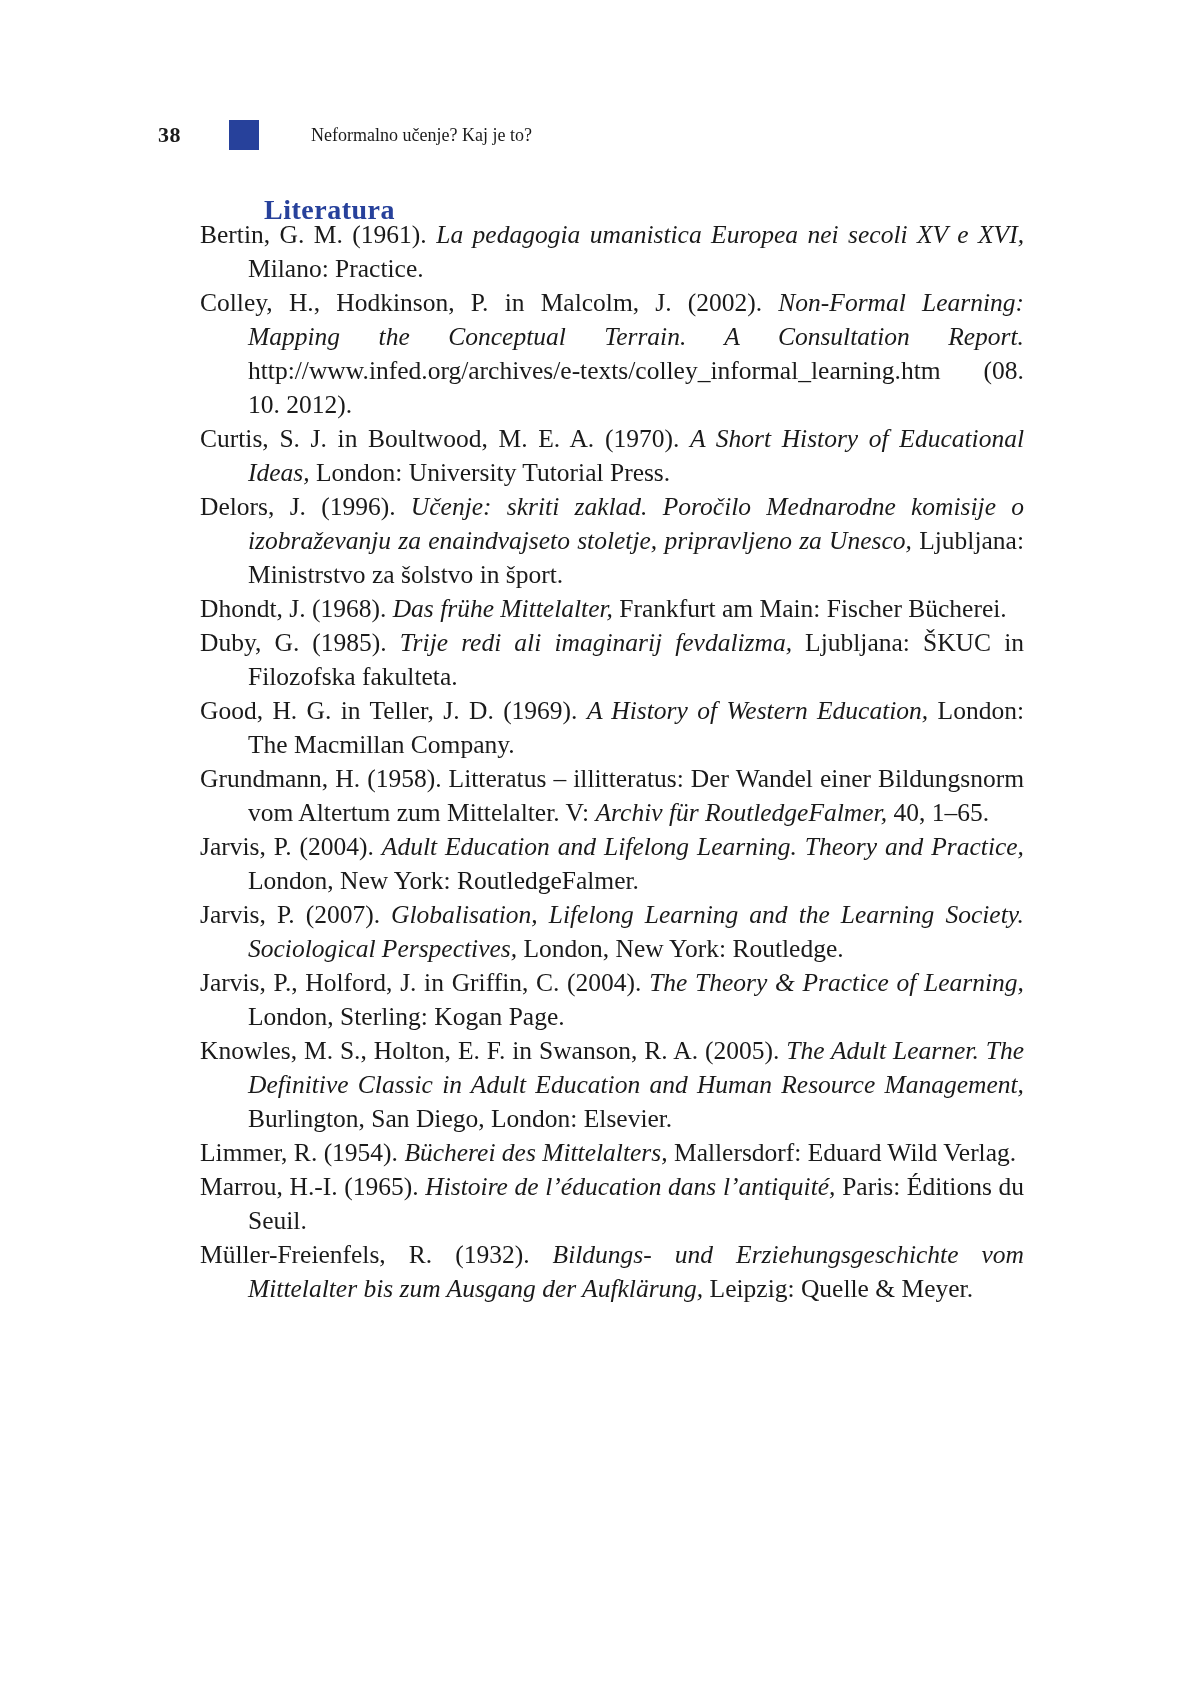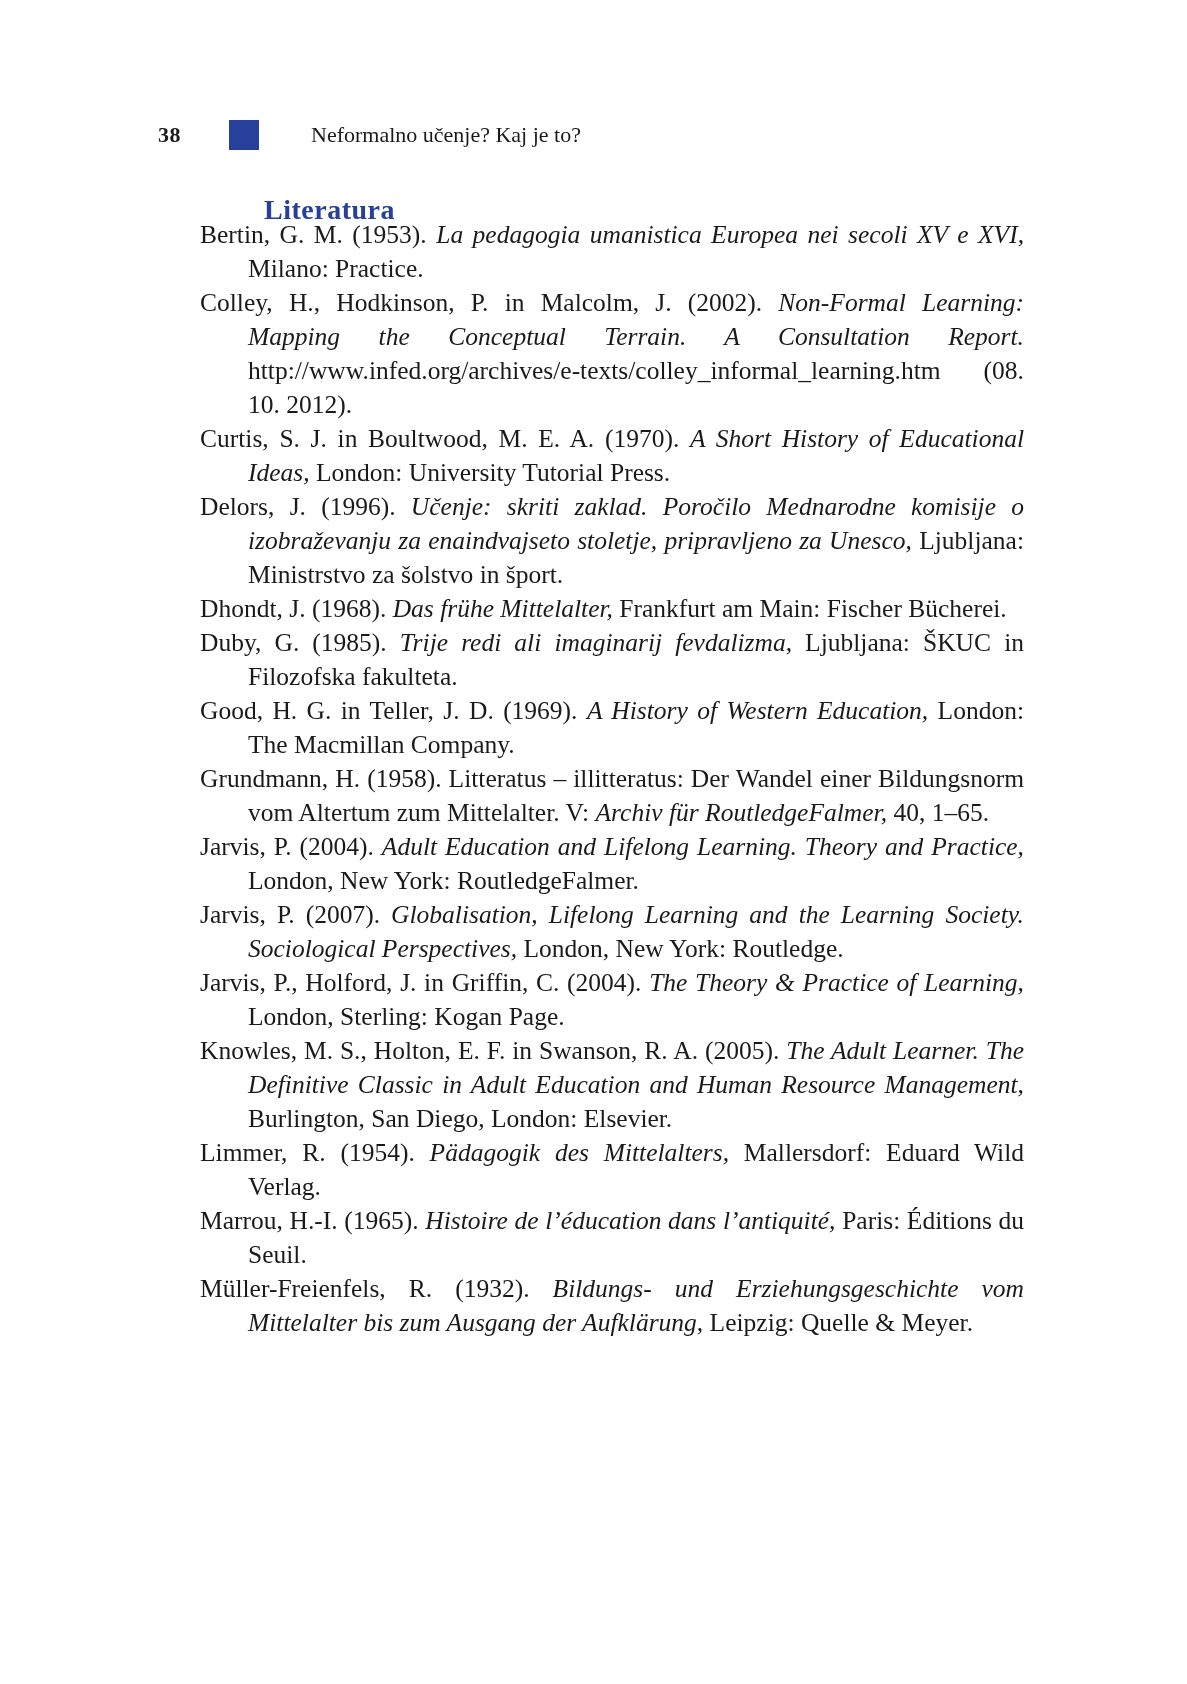--- a/index.html
+++ b/index.html
@@ -2,48 +2,48 @@
 <html><head>
 <meta charset="utf-8">
 <style>
   html, body { margin: 0; padding: 0; background: #ffffff; }
   body { width: 1187px; height: 1684px; position: relative; overflow: hidden;
          font-family: "Liberation Serif", "DejaVu Serif", serif; color: #1a1a1a; }
   .running-head { position: absolute; left: 158px; top: 120px; height: 30px;
                   display: flex; align-items: center; gap: 40px; }
   .page-number { font-size: 22px; font-weight: bold; letter-spacing: 0.5px; }
   .square { width: 30px; height: 30px; margin: 0 12px 0 8px; }
-  .head-title { font-size: 22px; }
+  .head-title { font-size: 18px; }
   .section-title { position: absolute; left: 248px; top: 178px; margin: 16px;
                    font-size: 28px; font-weight: bold; letter-spacing: 0.5px; }
   .refs { position: absolute; left: 200px; top: 218px; width: 824px; margin: 0; padding: 0;
           list-style: none; font-size: 25.5px; line-height: 34px; }
   .refs li { padding-left: 48px; text-indent: -48px; text-align: justify; }
   .refs i { font-style: italic; }
 </style>
 </head>
 <body>
 
 <div class="running-head">
   <span class="page-number">38</span>
   <span class="square" style="background: rgb(39, 65, 155);"></span>
   <span class="head-title">Neformalno učenje? Kaj je to?</span>
 </div>
 
 <h2 class="section-title" style="color: rgb(39, 65, 155);">Literatura</h2>
 
 <ul class="refs" id="refs">
-    <li><span>Bertin, G. M. (1953). </span><i>La pedagogia umanistica Europea nei secoli XV e XVI,</i><span> Milano: Practice.</span></li>
+    <li><span>Bertin, G. M. (1961). </span><i>La pedagogia umanistica Europea nei secoli XV e XVI,</i><span> Milano: Practice.</span></li>
     <li><span>Colley, H., Hodkinson, P. in Malcolm, J. (2002). </span><i>Non-Formal Learning: Mapping the Conceptual Terrain. A Consultation Report.</i><span> http://www.infed.org/archives/e-texts/colley_informal_learning.htm (08. 10. 2012).</span></li>
     <li><span>Curtis, S. J. in Boultwood, M. E. A. (1970). </span><i>A Short History of Educational Ideas,</i><span> London: University Tutorial Press.</span></li>
     <li><span>Delors, J. (1996). </span><i>Učenje: skriti zaklad. Poročilo Mednarodne komisije o izobraževanju za enaindvajseto stoletje, pripravljeno za Unesco,</i><span> Ljubljana: Ministrstvo za šolstvo in šport.</span></li>
     <li><span>Dhondt, J. (1968). </span><i>Das frühe Mittelalter,</i><span> Frankfurt am Main: Fischer Bücherei.</span></li>
     <li><span>Duby, G. (1985). </span><i>Trije redi ali imaginarij fevdalizma,</i><span> Ljubljana: ŠKUC in Filozofska fakulteta.</span></li>
     <li><span>Good, H. G. in Teller, J. D. (1969). </span><i>A History of Western Education,</i><span> London: The Macmillan Company.</span></li>
     <li><span>Grundmann, H. (1958). Litteratus – illitteratus: Der Wandel einer Bildungsnorm vom Altertum zum Mittelalter. V: </span><i>Archiv für RoutledgeFalmer,</i><span> 40, 1–65.</span></li>
     <li><span>Jarvis, P. (2004). </span><i>Adult Education and Lifelong Learning. Theory and Practice,</i><span> London, New York: RoutledgeFalmer.</span></li>
     <li><span>Jarvis, P. (2007). </span><i>Globalisation, Lifelong Learning and the Learning Society. Sociological Perspectives,</i><span> London, New York: Routledge.</span></li>
     <li><span>Jarvis, P., Holford, J. in Griffin, C. (2004). </span><i>The Theory &amp; Practice of Learning,</i><span> London, Sterling: Kogan Page.</span></li>
     <li><span>Knowles, M. S., Holton, E. F. in Swanson, R. A. (2005). </span><i>The Adult Learner. The Definitive Classic in Adult Education and Human Resource Management,</i><span> Burlington, San Diego, London: Elsevier.</span></li>
-    <li><span>Limmer, R. (1954). </span><i>Pädagogik des Mittelalters,</i><span> Mallersdorf: Eduard Wild Verlag.</span></li>
+    <li><span>Limmer, R. (1954). </span><i>Bücherei des Mittelalters,</i><span> Mallersdorf: Eduard Wild Verlag.</span></li>
     <li><span>Marrou, H.-I. (1965). </span><i>Histoire de l’éducation dans l’antiquité,</i><span> Paris: Éditions du Seuil.</span></li>
     <li><span>Müller-Freienfels, R. (1932). </span><i>Bildungs- und Erziehungsgeschichte vom Mittelalter bis zum Ausgang der Aufklärung,</i><span> Leipzig: Quelle &amp; Meyer.</span></li>
   </ul>
 
 </body></html>

